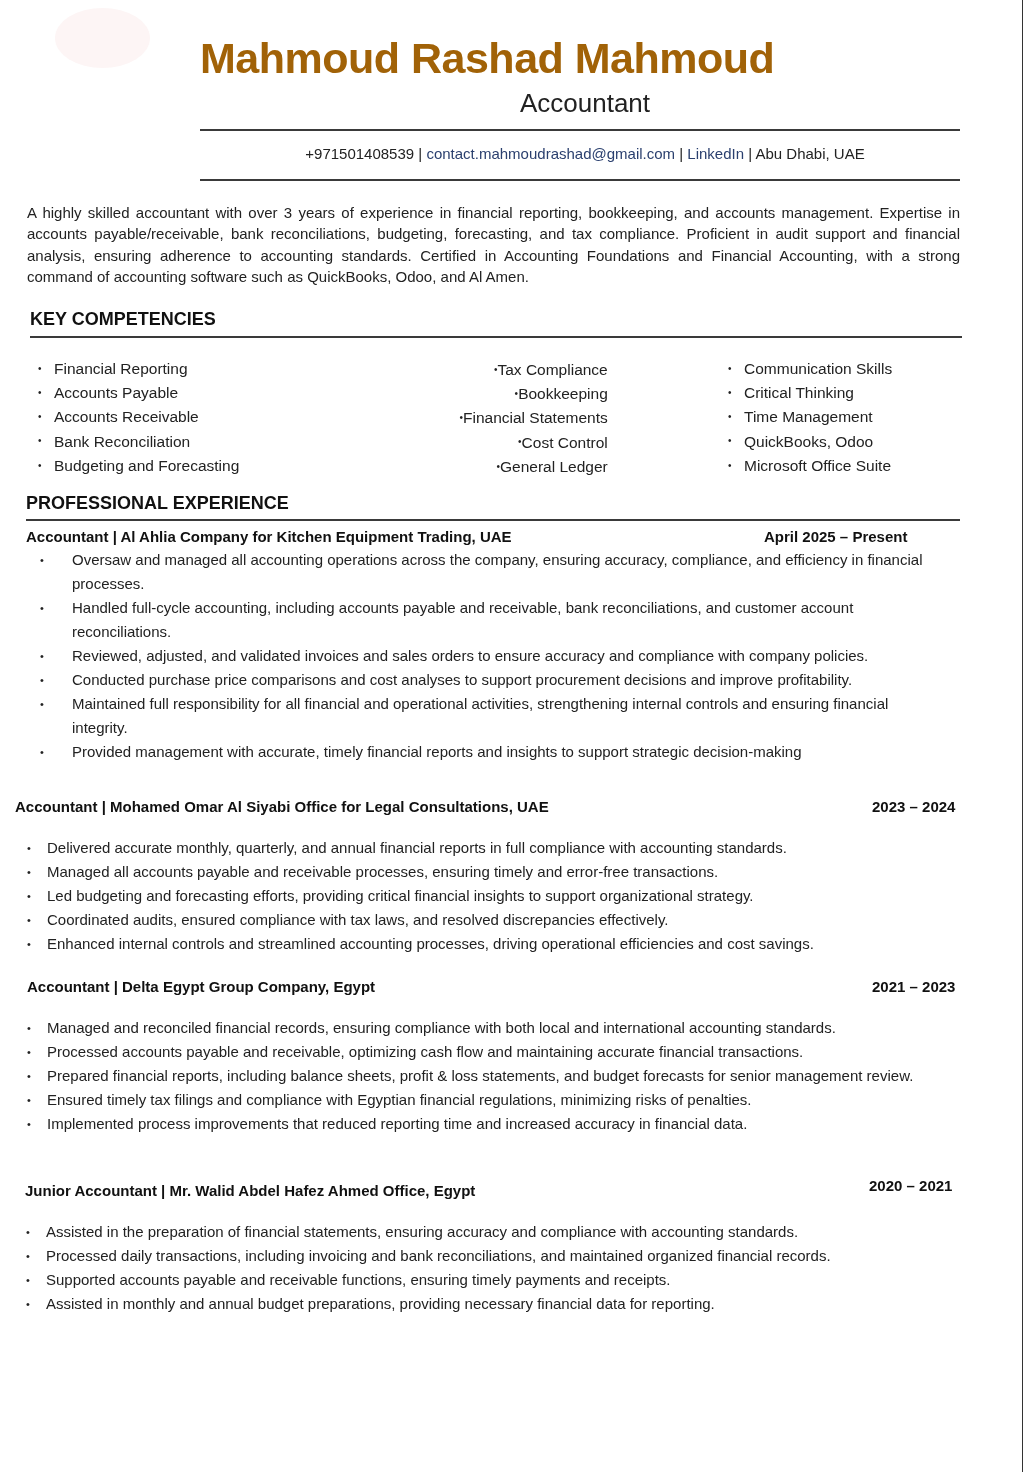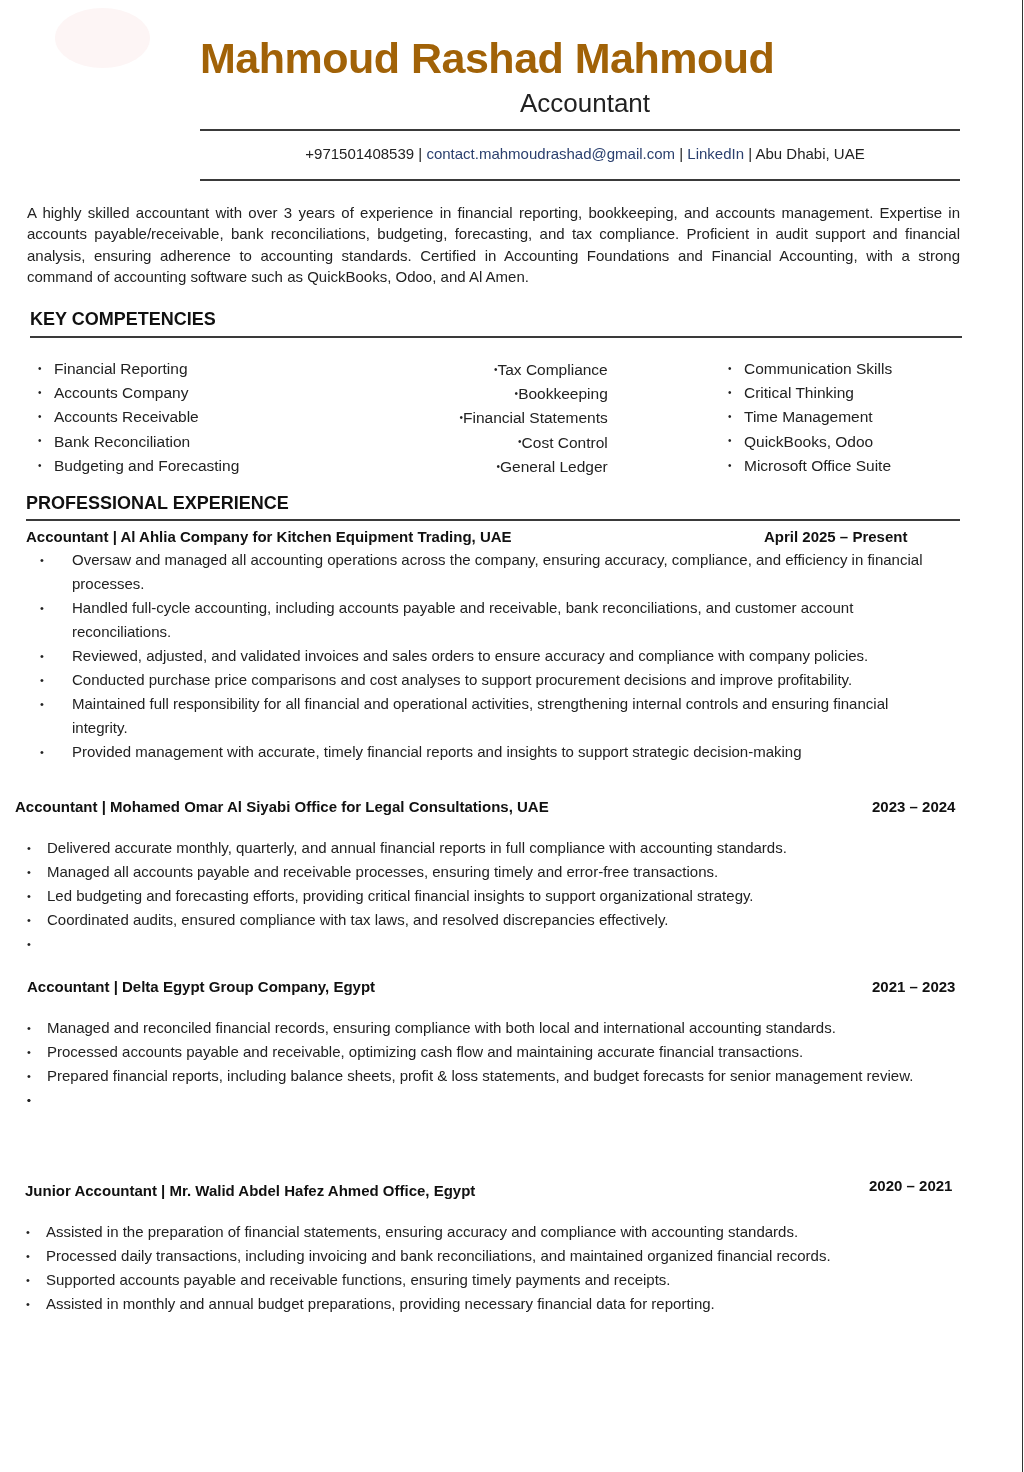--- a/index.html
+++ b/index.html
@@ -53,21 +53,21 @@
 </div>
 <div class="rule" style="left:200px;width:760px;top:179px;"></div>
 
 <div class="summary">A highly skilled accountant with over 3 years of experience in financial reporting, bookkeeping, and accounts management. Expertise in accounts payable/receivable, bank reconciliations, budgeting, forecasting, and tax compliance. Proficient in audit support and financial analysis, ensuring adherence to accounting standards. Certified in Accounting Foundations and Financial Accounting, with a strong command of accounting software such as QuickBooks,  Odoo, and Al Amen.</div>
 
 <div class="section-title" style="left:30px;top:309px;">KEY COMPETENCIES</div>
 <div class="rule" style="left:30px;width:932px;top:336px;"></div>
 
 <ul class="comp-col" style="left:30px;">
   <li><span class="b">•</span><span>Financial Reporting</span></li>
-  <li><span class="b">•</span><span>Accounts Company</span></li>
+  <li><span class="b">•</span><span>Accounts Payable</span></li>
   <li><span class="b">•</span><span>Accounts Receivable</span></li>
   <li><span class="b">•</span><span>Bank Reconciliation</span></li>
   <li><span class="b">•</span><span>Budgeting and Forecasting</span></li>
 </ul>
 <ul class="comp-col" style="left:439px;top:350px;text-align:right;">
   <li><span class="b">•</span><span>Tax Compliance</span></li>
   <li><span class="b">•</span><span>Bookkeeping</span></li>
   <li><span class="b">•</span><span>Financial Statements</span></li>
   <li><span class="b">•</span><span>Cost Control</span></li>
   <li><span class="b">•</span><span>General Ledger</span></li>
@@ -94,31 +94,31 @@
   <li><span class="b">•</span><span>Provided management with accurate, timely financial reports and insights to support strategic decision-making</span></li>
 </ul>
 
 <div class="job-head" style="left:15px;top:798px;">Accountant | Mohamed Omar Al Siyabi Office for Legal Consultations, UAE</div>
 <div class="job-date" style="left:872px;top:798px;">2023 – 2024</div>
 <ul class="bullets b2" style="left:27px;width:935px;top:836px;">
   <li><span class="b">•</span><span>Delivered accurate monthly, quarterly, and annual financial reports in full compliance with accounting standards.</span></li>
   <li><span class="b">•</span><span>Managed all accounts payable and receivable processes, ensuring timely and error-free transactions.</span></li>
   <li><span class="b">•</span><span>Led budgeting and forecasting efforts, providing critical financial insights to support organizational strategy.</span></li>
   <li><span class="b">•</span><span>Coordinated audits, ensured compliance with tax laws, and resolved discrepancies effectively.</span></li>
-  <li><span class="b">•</span></li>
+  <li><span class="b">•</span><span>Enhanced internal controls and streamlined accounting processes, driving operational efficiencies and cost savings.</span></li>
 </ul>
 
 <div class="job-head" style="left:27px;top:978px;">Accountant | Delta Egypt Group Company, Egypt</div>
 <div class="job-date" style="left:872px;top:978px;">2021 – 2023</div>
 <ul class="bullets b2" style="left:27px;width:935px;top:1016px;">
   <li><span class="b">•</span><span>Managed and reconciled financial records, ensuring compliance with both local and international accounting standards.</span></li>
   <li><span class="b">•</span><span>Processed accounts payable and receivable, optimizing cash flow and maintaining accurate financial transactions.</span></li>
   <li><span class="b">•</span><span>Prepared financial reports, including balance sheets, profit &amp; loss statements, and budget forecasts for senior management review.</span></li>
-  <li><span class="b">•</span></li>
-  <li><span class="b">•</span></li>
+  <li><span class="b">•</span><span>Ensured timely tax filings and compliance with Egyptian financial regulations, minimizing risks of penalties.</span></li>
+  <li><span class="b">•</span><span>Implemented process improvements that reduced reporting time and increased accuracy in financial data.</span></li>
 </ul>
 
 <div class="job-head" style="left:25px;top:1182px;">Junior Accountant | Mr. Walid Abdel Hafez Ahmed Office, Egypt</div>
 <div class="job-date" style="left:869px;top:1177px;">2020 – 2021</div>
 <ul class="bullets b2" style="left:26px;width:935px;top:1220px;">
   <li><span class="b">•</span><span>Assisted in the preparation of financial statements, ensuring accuracy and compliance with accounting standards.</span></li>
   <li><span class="b">•</span><span>Processed daily transactions, including invoicing and bank reconciliations, and maintained organized financial records.</span></li>
   <li><span class="b">•</span><span>Supported accounts payable and receivable functions, ensuring timely payments and receipts.</span></li>
   <li><span class="b">•</span><span>Assisted in monthly and annual budget preparations, providing necessary financial data for reporting.</span></li>
 </ul>

